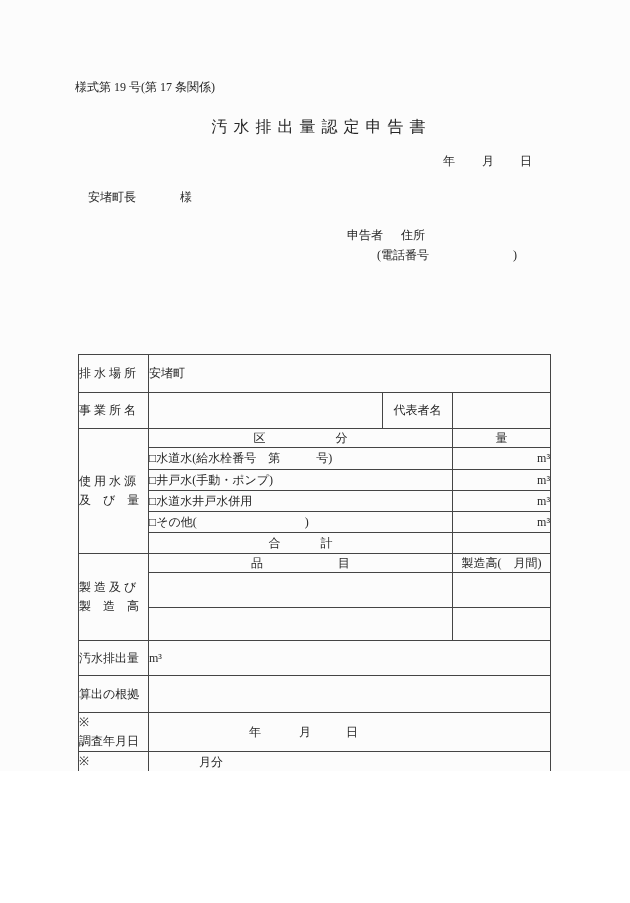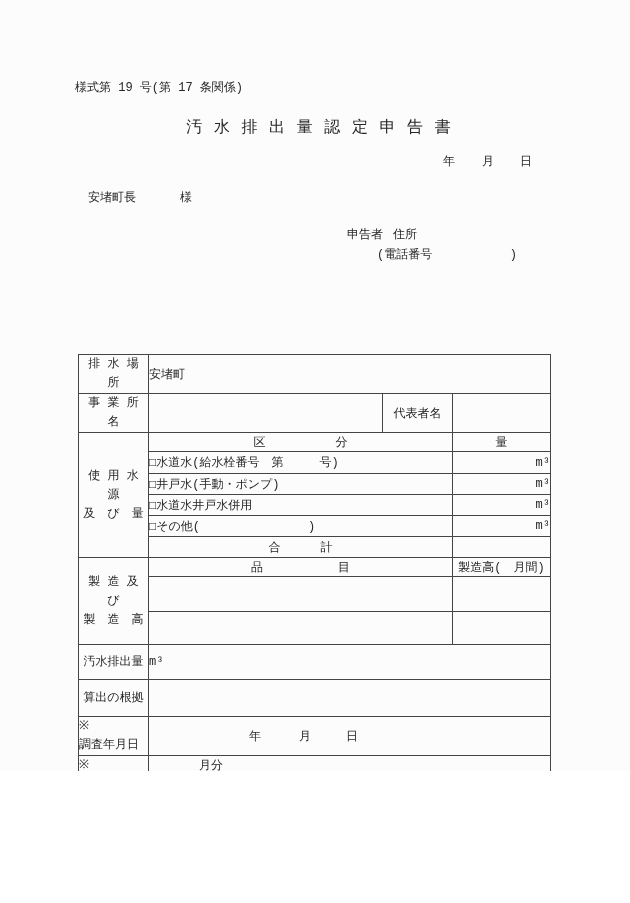--- a/index.html
+++ b/index.html
@@ -1,55 +1,55 @@
 <!DOCTYPE html>
 <html><head>
 <meta charset="utf-8">
 <style>
   html,body{margin:0;padding:0;}
   .page{
     position:relative;
     width:630px;height:771px;
     background:#fcfcfc;
-    font-family:Liberation Mono, monospace;
+    font-family:Liberation Serif, serif;
     color:#262626;
     font-size:12px;
     overflow:hidden;
   }
   .abs{position:absolute;white-space:nowrap;}
   .form-number{left:75px;top:79px;}
   .doc-title{left:4px;top:117px;width:100%;text-align:center;font-size:16px;letter-spacing:1px;}
   .date-line{left:443px;top:153px;}
   .date-line .m{margin-left:27px;}
   .date-line .d{margin-left:26px;}
   .addressee{left:88px;top:189px;}
   .addressee .honorific{margin-left:44px;}
   .declarant{left:347px;top:225px;width:174px;line-height:20px;}
   .declarant .row{display:flex;}
   .declarant .ind38{padding-left:38px;}
   .declarant .ind30{padding-left:30px;}
-  .declarant .addr{margin-left:10px;}
+  .declarant .addr{margin-left:18px;}
   .declarant .right{margin-left:auto;padding-right:4px;}
   .intro{left:113px;top:317px;}
   .intro .txt{margin-left:23px;}
 
   table.form{
     position:absolute;left:78px;top:354px;
     width:472px;
     border-collapse:collapse;
     table-layout:fixed;
     font-size:12px;
   }
   table.form td{
     border:1px solid #454545;
     padding:0;
     vertical-align:middle;
     overflow:hidden;
   }
-  td.lbl{text-align:center;line-height:19px;margin-top:20px;}
+  td.lbl{text-align:left;line-height:19px;margin-top:20px;}
   td.lbl-left{text-align:left;padding-left:5px;line-height:19px;}
   td.item{text-align:left;padding-left:4px;white-space:nowrap;}
   td.unit{text-align:right;padding-right:13px;}
   td.ctr{text-align:center;margin-left:40px;}
   .pair{display:flex;justify-content:center;}
   .pair.g70{gap:70px;}
   .pair.g75{gap:75px;}
   .pair.g40{gap:40px;}
   td.sewage-val{text-align:left;padding-left:287px;}
   td.survey-val{vertical-align:bottom;padding-bottom:4px;}

